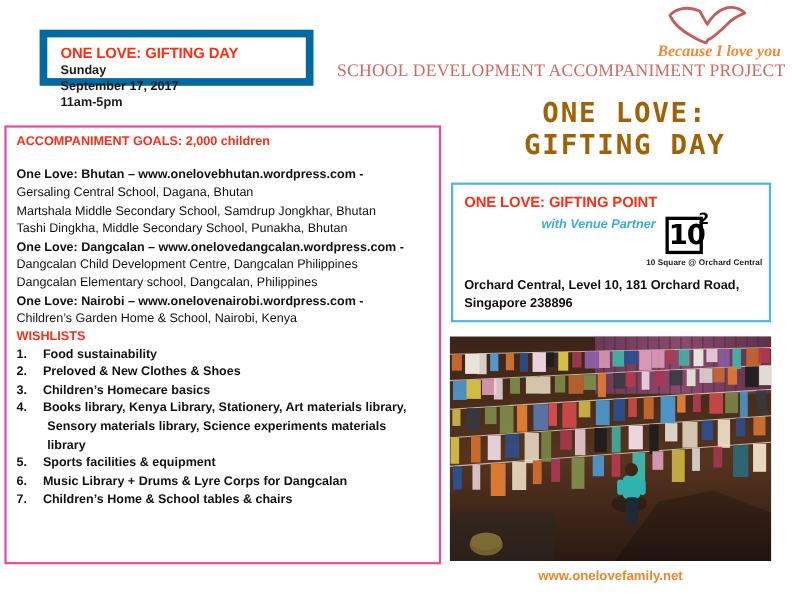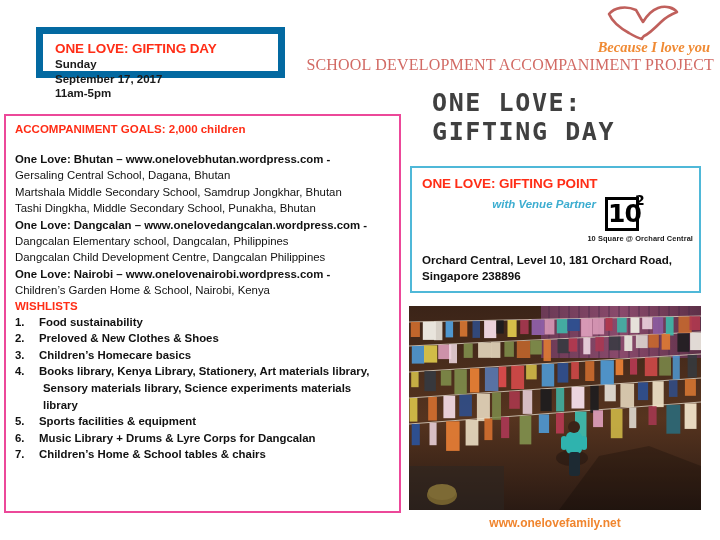--- a/index.html
+++ b/index.html
@@ -76,22 +76,22 @@
     letter-spacing: 0.2px;
     white-space: nowrap;
     margin-top: 1px;
   }
 
   
   #headline {
     position: absolute;
     left: 432px; top: 88px;
     width: 272px;
-    text-align: left;
-    color: #404040;
+    text-align: center;
+    color: #a16207;
     font-family: "DejaVu Sans Mono", monospace;
     font-weight: bold;
     font-size: 25px;
     line-height: 29px;
     letter-spacing: 1.6px;
   }
   #headline .hw-line { display: block; }
 
   
   #left-panel {
@@ -277,22 +277,22 @@
 
   <div id="left-panel">
     <div class="panel-heading">ACCOMPANIMENT GOALS: 2,000 children</div>
 
     <div id="goals-list">
         <div class="goal-line bold">One Love: Bhutan – www.onelovebhutan.wordpress.com -</div>
         <div class="goal-line">Gersaling Central School, Dagana, Bhutan</div>
         <div class="goal-line">Martshala Middle Secondary School, Samdrup Jongkhar, Bhutan</div>
         <div class="goal-line">Tashi Dingkha, Middle Secondary School, Punakha, Bhutan</div>
         <div class="goal-line bold">One Love: Dangcalan – www.onelovedangcalan.wordpress.com -</div>
+        <div class="goal-line">Dangcalan Child Development Centre, Dangcalan Philippines</div>
         <div class="goal-line">Dangcalan Elementary school, Dangcalan, Philippines</div>
-        <div class="goal-line">Dangcalan Child Development Centre, Dangcalan Philippines</div>
         <div class="goal-line bold">One Love: Nairobi – www.onelovenairobi.wordpress.com -</div>
         <div class="goal-line">Children’s Garden Home &amp; School, Nairobi, Kenya</div>
       </div>
 
     <div class="panel-heading" id="wishlists-heading">WISHLISTS</div>
     <ul id="wishlist-items">
         <li class="wish-item">
           <span class="wish-num">1.</span>
           <span class="wish-text"><span>Food sustainability</span></span>
         </li>

